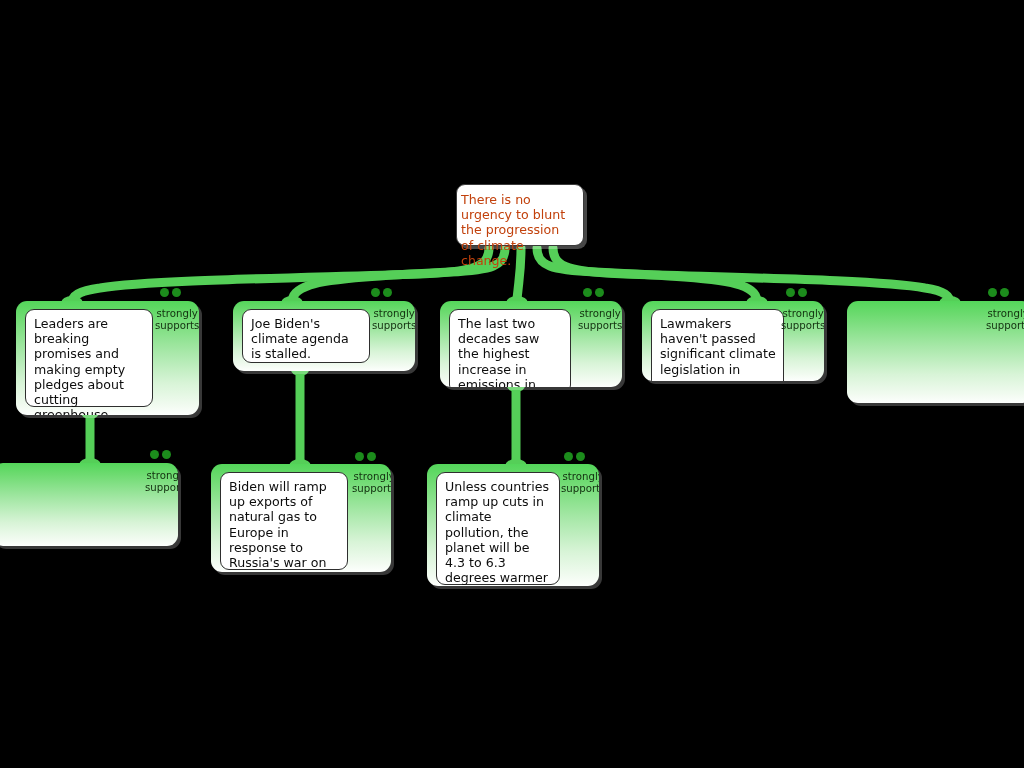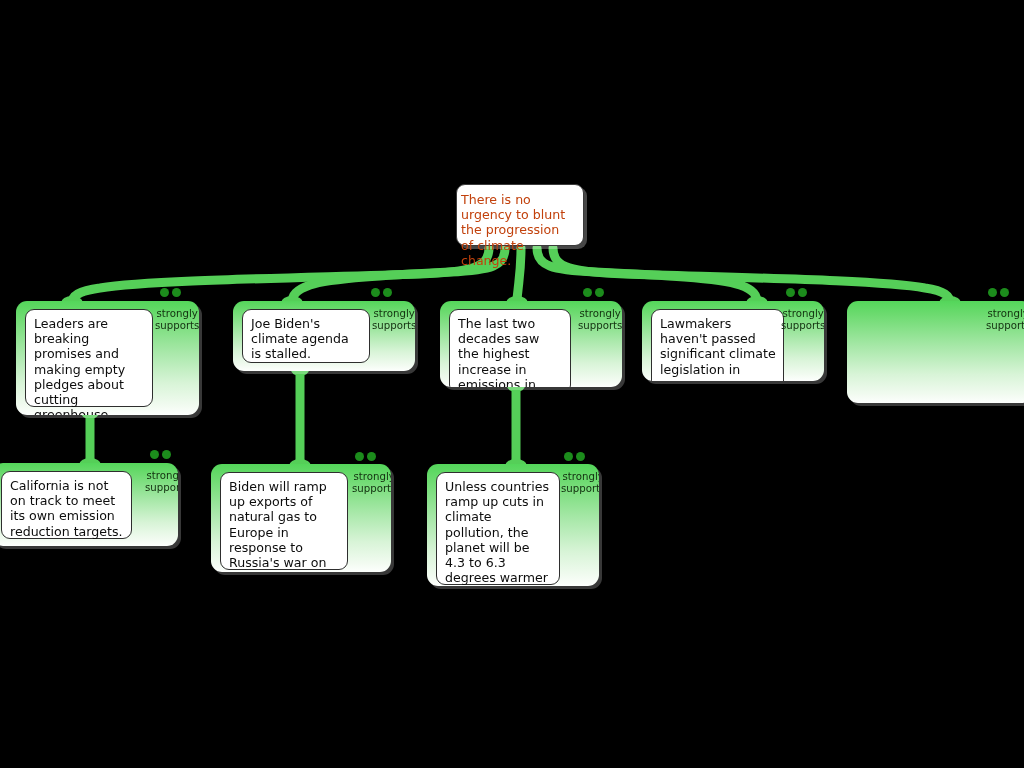--- a/index.html
+++ b/index.html
@@ -172,21 +172,20 @@
         </div>
       </div>
       <div class="card" style="left: 847px; top: 301px; width: 186px; height: 102px;">
         <div class="card-inner">
           <div class="support-label" style="left: 139px;">strongly
 supports</div>
         </div>
       </div>
       <div class="card" style="left: -8px; top: 463px; width: 186px; height: 83px;">
         <div class="card-inner">
-          <div class="textbox" style="width: 131px; height: 68px;">California is not on track to meet its own emission reduction targets.</div>
           <div class="support-label" style="left: 153px;">strongly
 supports</div>
         </div>
       </div>
       <div class="card" style="left: 211px; top: 464px; width: 180px; height: 108px;">
         <div class="card-inner">
           <div class="textbox" style="width: 128px; height: 98px;">Biden will ramp up exports of natural gas to Europe in response to Russia's war on Ukraine.</div>
           <div class="support-label" style="left: 141px;">strongly
 supports</div>
         </div>

